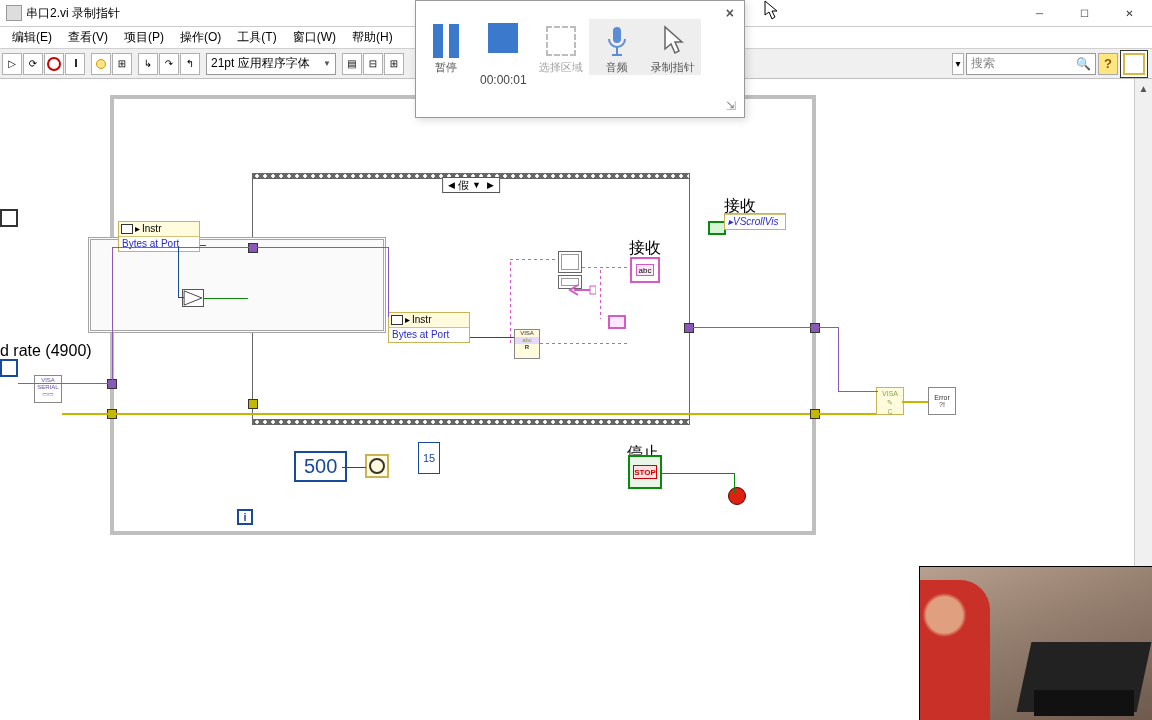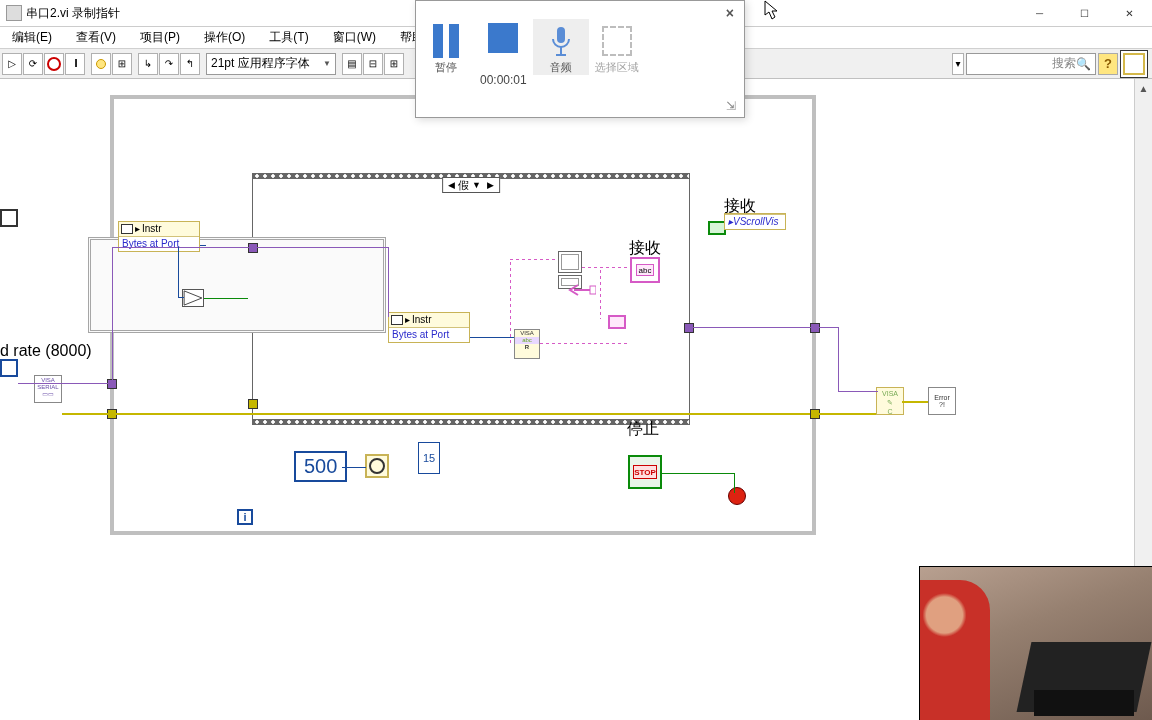--- a/index.html
+++ b/index.html
@@ -3,33 +3,33 @@
 <meta charset="utf-8">
 <style>
 * { margin:0; padding:0; box-sizing:border-box; font-family:"Microsoft YaHei",Arial,sans-serif; }
 body { background:#fff; width:1152px; height:720px; overflow:hidden; position:relative; }
 
 .titlebar { height:27px; background:#fff; border-bottom:1px solid #ccc; display:flex; align-items:center; padding:0 6px; font-size:12px; position:relative; }
 .titlebar .icon-small { width:16px; height:16px; background:#ddd; margin-right:4px; border:1px solid #999; }
 .win-controls { position:absolute; right:0; top:0; display:flex; }
 .win-btn { width:45px; height:27px; display:flex; align-items:center; justify-content:center; font-size:10px; color:#333; cursor:pointer; }
 
-.menubar { height:22px; display:flex; align-items:flex-end; padding:0 4px; font-size:12px; background:#fff; border-bottom:1px solid #d0d0d0;gap:8px; }
+.menubar { height:22px; display:flex; align-items:flex-end; padding:0 4px; font-size:12px; background:#fff; border-bottom:1px solid #d0d0d0; }
 .menu-item { padding:2px 8px; cursor:pointer; }
 
 .toolbar { height:30px; background:#f0f0f0; border-bottom:1px solid #c0c0c0; display:flex; align-items:center; padding:0 2px; gap:1px; position:relative; }
 .tbtn { width:20px; height:22px; border:1px solid #b0b0b0; background:#fff; display:flex; align-items:center; justify-content:center; font-size:10px; cursor:pointer; }
 .tbtn.abort::after{content:"";width:10px;height:10px;border-radius:50%;border:2px solid #c00;}
 .tbtn.pause{letter-spacing:-2px;font-weight:normal;}
 .tbtn.bulb::after{content:"";width:8px;height:8px;border-radius:50%;background:#ffe680;border:1px solid #c90;}
 .sep { width:4px; }
 .font-sel { height:22px; border:1px solid #999; background:#fff; display:flex; align-items:center; padding:0 4px; font-size:12px; width:130px; justify-content:space-between; }
 .font-sel .dd{font-size:8px;color:#555;}
 .tb-right { position:absolute; right:4px; display:flex; align-items:center; gap:2px; }
-.search-box { width:130px; height:22px; border:1px solid #999; background:#fff; display:flex; align-items:center; padding:0 4px; font-size:12px; color:#888; justify-content:flex-end;}
+.search-box { width:130px; height:22px; border:1px solid #999; background:#fff; display:flex; align-items:center; padding:0 4px; font-size:12px; color:#888; justify-content:space-between;}
 .help-btn { width:20px;height:22px;border:1px solid #aaa;background:#ffe680;display:flex;align-items:center;justify-content:center;font-weight:bold;color:#8a5a00;font-size:13px;}
 .vi-icon{width:28px;height:28px;background:#fff;border:1px solid #333;position:relative;}
 .vi-icon::before{content:"";position:absolute;inset:2px;border:2px solid #d4b84a;}
 
 .canvas { position:absolute; left:0; top:79px; right:18px; bottom:0; background:#fff; }
 .scrollbar-v { position:absolute; right:0; top:79px; width:18px; bottom:0; background:#f0f0f0; border-left:1px solid #ccc; }
 .scroll-arrow{height:18px;display:flex;align-items:center;justify-content:center;font-size:10px;color:#555;}
 
 .recorder { position:absolute; left:415px; top:0; width:330px; height:118px; background:#fff; border:1px solid #999; box-shadow:2px 2px 8px rgba(0,0,0,.15); z-index:50;}
 .recorder-body{display:flex;height:92px;padding:18px 2px;}
@@ -221,30 +221,30 @@
           <span>abc</span>
         </div>
   </div>
 
   <div class="lbl" style="left:724px;top:117px;">接收</div>
   <div class="bool-ind" style="left:708px;top:142px;"></div>
   <div class="prop-node" style="left:724px;top:134px;width:62px;">
     <div class="prop-row" style="border-top:1px solid #d2c27a;font-style:italic;">▸<span>VScrollVis</span></div>
   </div>
 
-  <div class="lbl" style="left:0px;top:263px;">d rate (8000)</div>
+  <div class="lbl" style="left:0px;top:263px;">d rate (4900)</div>
   <div class="ctrl-term" style="left:0px;top:130px;"></div>
   <div class="ctrl-term" style="left:0px;top:280px;border-color:#184a9c;"></div>
   <div class="visa-cfg" style="left:34px;top:296px;">VISA<br>SERIAL<br>▭▭</div>
 
   <div class="const" style="left:294px;top:372px;">500</div>
   <div class="wait-node" style="left:365px;top:375px;"></div>
   <div class="const-small" style="left:418px;top:363px;">15</div>
 
-  <div class="lbl" style="left:627px;top:340px;">停止</div>
+  <div class="lbl" style="left:627px;top:364px;">停止</div>
   <div class="stop-ctl" style="left:628px;top:376px;">
     <div class="inner">STOP</div>
   </div>
 
   <div class="visa-close" style="left:876px;top:308px;">VISA<br>✎<br>C</div>
   <div class="err-handler" style="left:928px;top:308px;">
     <span>Error</span>
         <span>?!</span>
   </div>
 
@@ -306,36 +306,44 @@
           </div>
         </div>
       <div class="rec-label">暂停</div>
     </div>
     <div class="rec-item">
       <div class="rec-glyph">
           <div class="stop-glyph"></div>
         </div>
       <div class="rec-label rec-time">00:00:01</div>
     </div>
+    <div class="rec-item disabled">
+      <div class="rec-glyph">
+          <div class="area-glyph"></div>
+        </div>
+      <div class="rec-label">选择区域</div>
+    </div>
     <div class="rec-item" style="background:#eee;">
       <div class="rec-glyph mic-glyph">
         <svg viewBox="0 0 24 32">
             <rect x="8" y="2" width="8" height="16" rx="4" fill="#5a8dd6"></rect>
             <path d="M4 14a8 8 0 0 0 16 0" fill="none" stroke="#5a8dd6" stroke-width="2"></path>
             <line x1="12" y1="22" x2="12" y2="30" stroke="#5a8dd6" stroke-width="2"></line>
             <line x1="7" y1="30" x2="17" y2="30" stroke="#5a8dd6" stroke-width="2"></line>
           </svg>
       </div>
       <div class="rec-label">音频</div>
     </div>
-    <div class="rec-item disabled">
-      <div class="rec-glyph">
-          <div class="area-glyph"></div>
-        </div>
-      <div class="rec-label">选择区域</div>
+    <div class="rec-item" style="background:#eee;">
+      <div class="rec-glyph ptr-glyph">
+        <svg viewBox="0 0 22 32">
+            <path d="M3 2 L3 24 L9 19 L13 28 L17 26 L13 17 L20 17 Z" fill="#fff" stroke="#666" stroke-width="1.5"></path>
+          </svg>
+      </div>
+      <div class="rec-label">录制指针</div>
     </div>
   </div>
   <div class="rec-pin">⇲</div>
 </div>
 
 <div class="cursor" style="left:764px;top:0px;">
   <svg viewBox="0 0 14 20">
       <path d="M1 1 L1 15 L5 12 L8 19 L11 17 L8 11 L13 11 Z" fill="#fff" stroke="#000"></path>
     </svg>
 </div>

